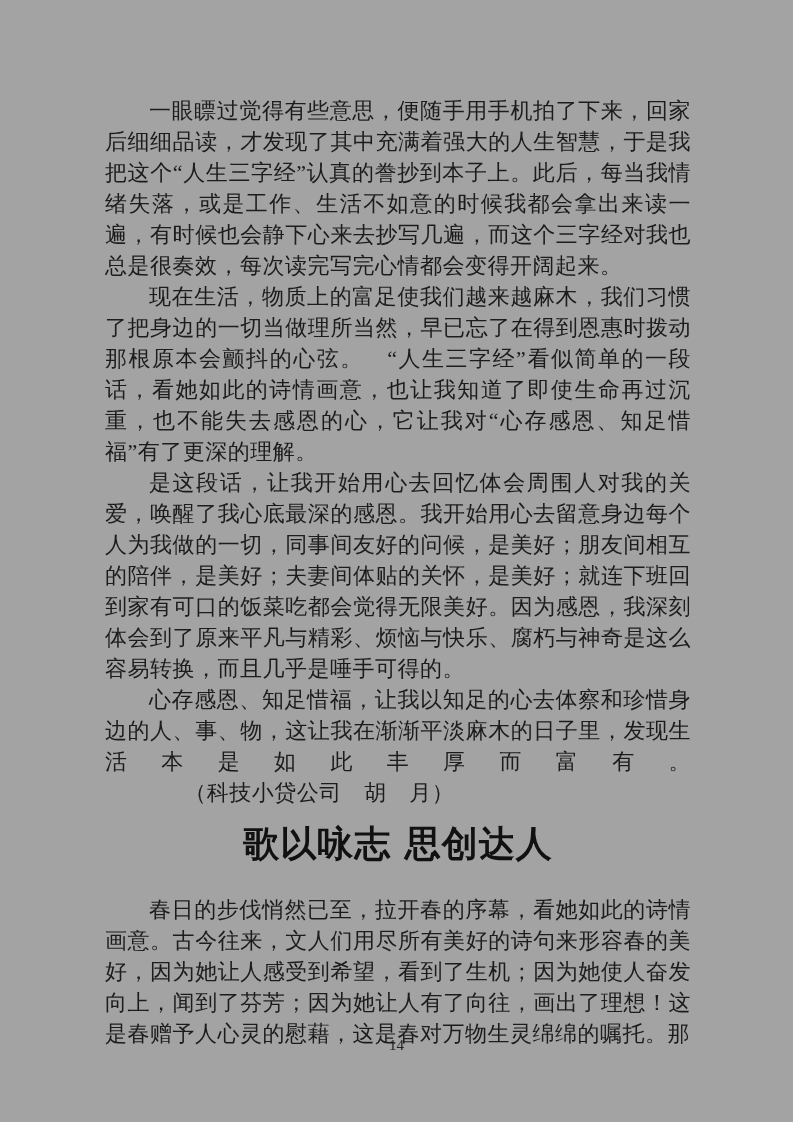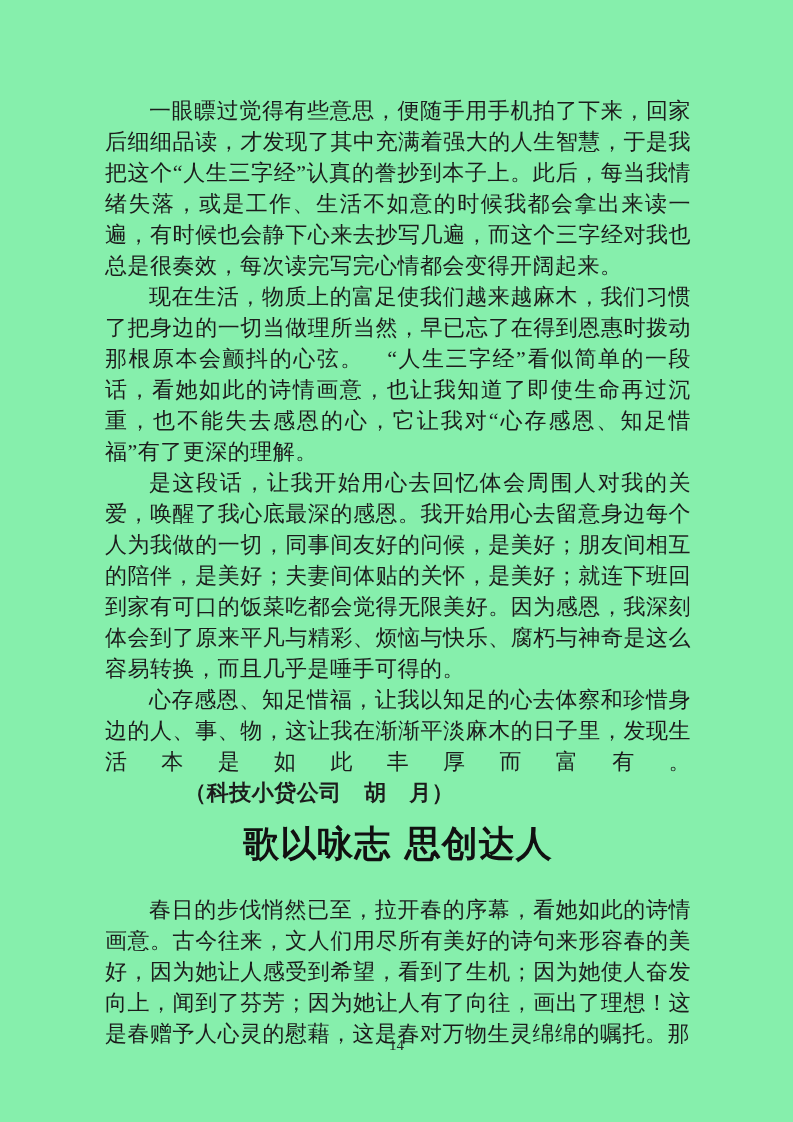--- a/index.html
+++ b/index.html
@@ -4,21 +4,21 @@
 <style>
   html, body {
     margin: 0;
     padding: 0;
     background: #ffffff;
   }
   .page {
     position: relative;
     width: 793px;
     height: 1122px;
-    background: #86efac;
+    background: #a3a3a3;
     color: #1c1c1c;
     font-family: "Liberation Serif", "DejaVu Serif", serif;
     overflow: hidden;
     box-sizing: border-box;
   }
   .content {
     position: absolute;
     left: 105px;
     top: 95px;
     width: 586px;
@@ -30,21 +30,20 @@
     letter-spacing: 0.5px;
     text-align: justify;
     text-indent: 2em;
     word-break: break-all;
   }
   .byline {
     display: inline-block;
     margin-left: 3.6em;
     white-space: nowrap;
     text-indent: 0;
-    font-weight: bold;
   }
   .article-title {
     margin: 16px 0 30px 0;
     font-family: "DejaVu Sans", "Liberation Sans", sans-serif;
     font-weight: 700;
     font-size: 36px;
     line-height: 40px;
     letter-spacing: 1px;
     text-align: center;
     color: #111111;

